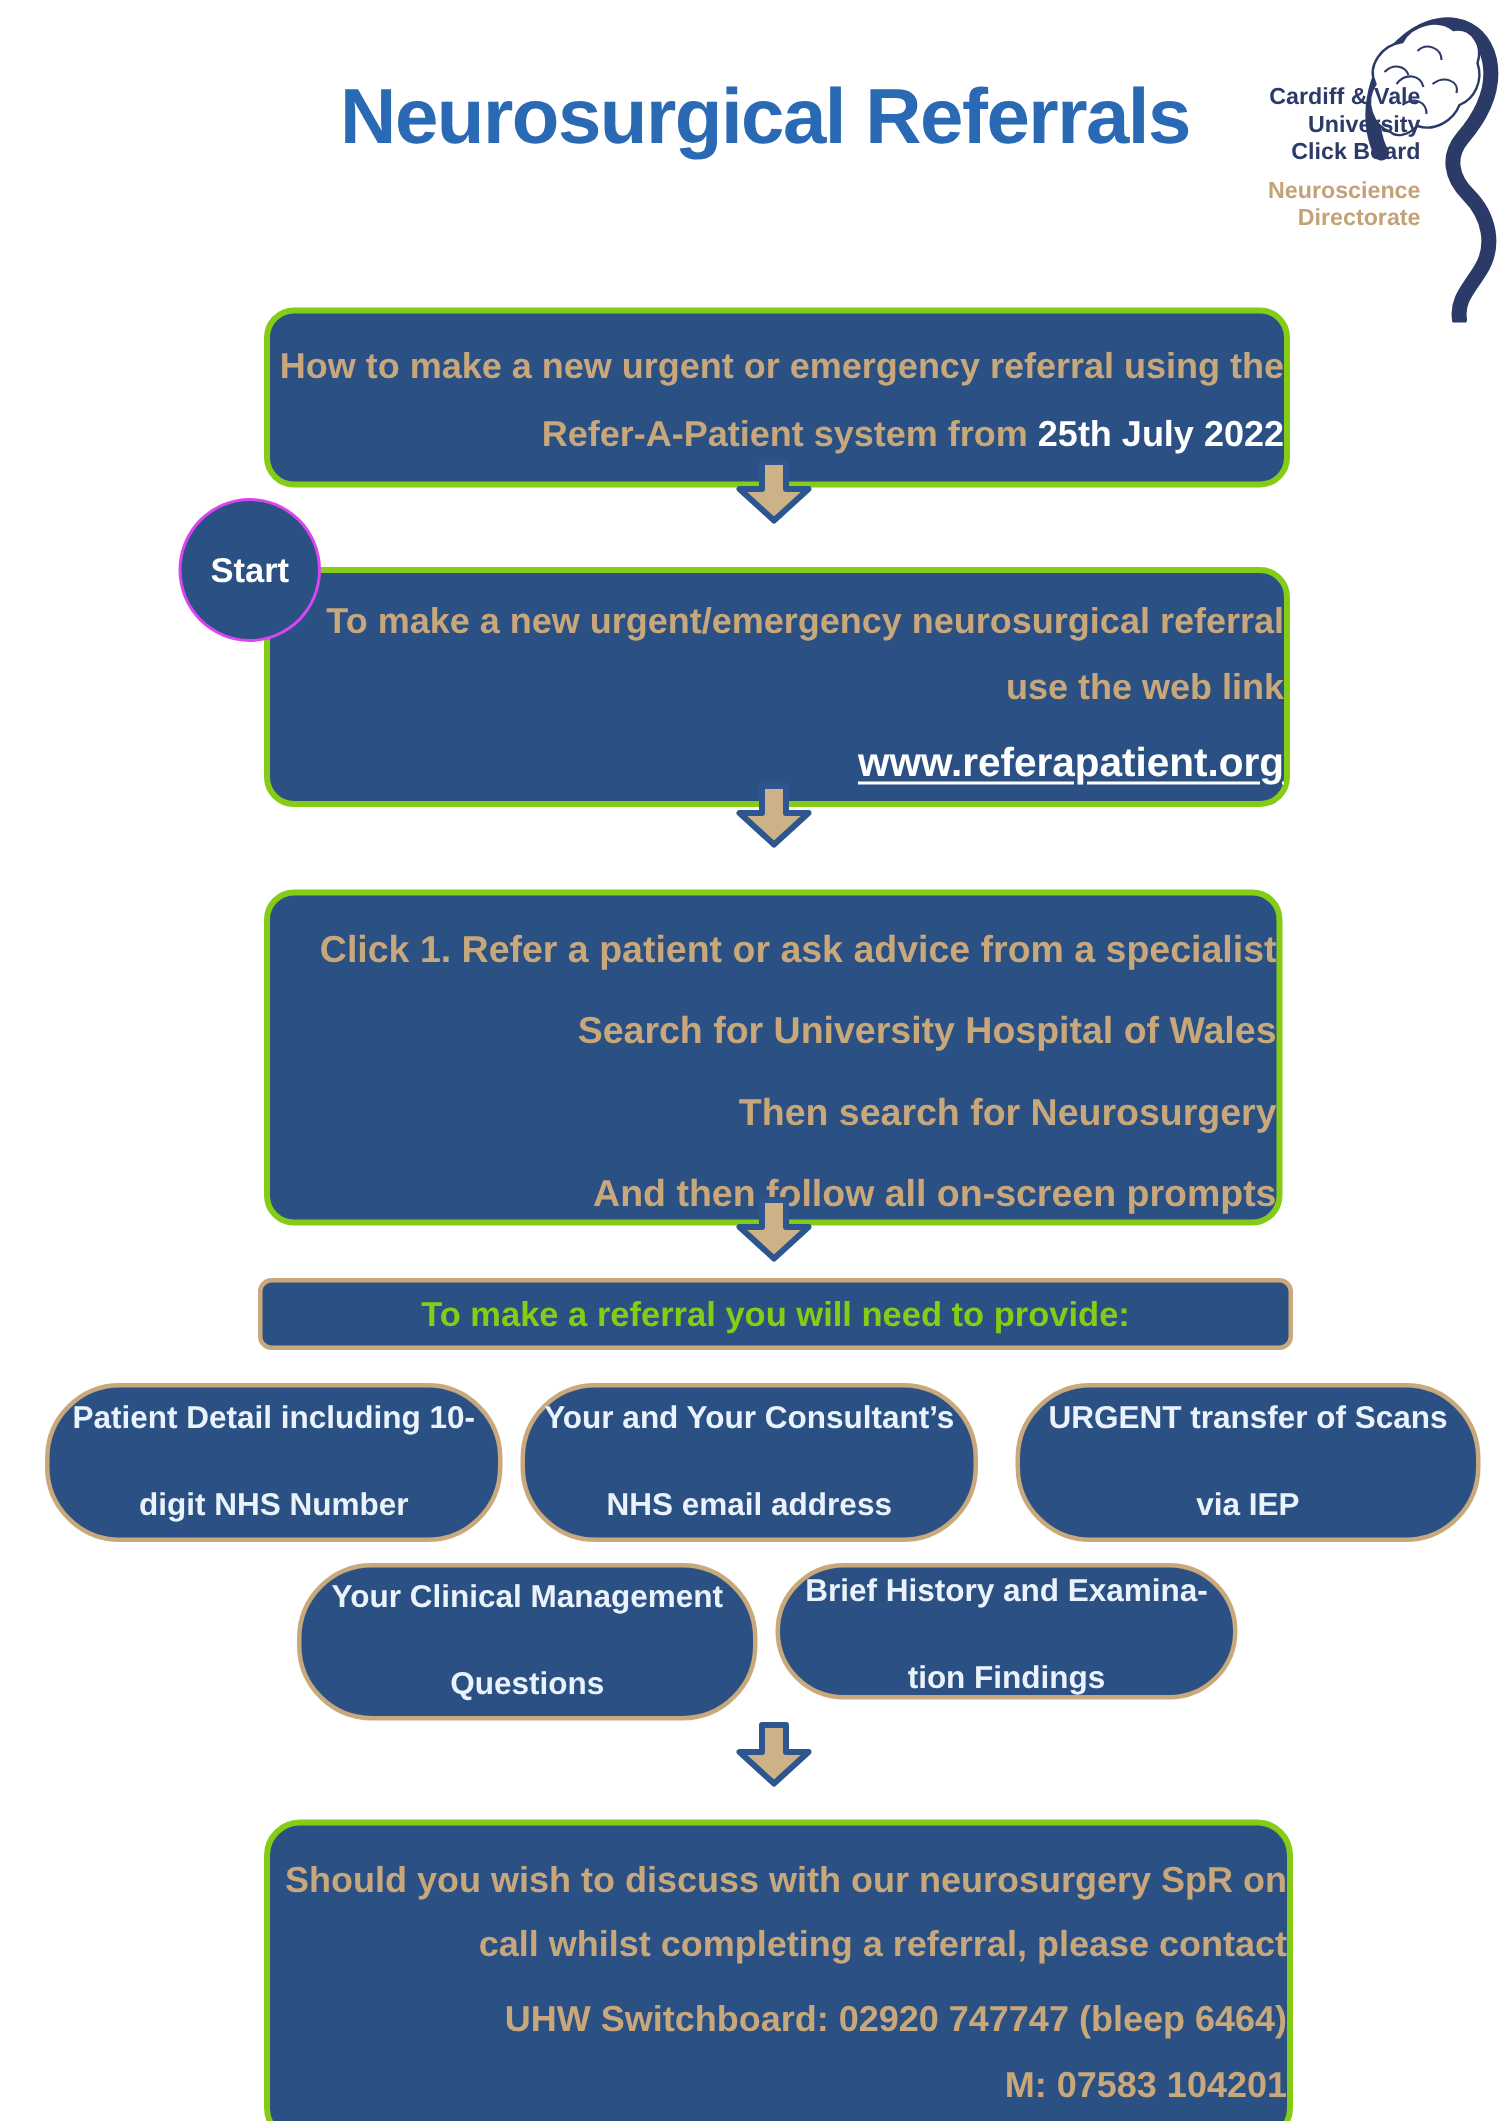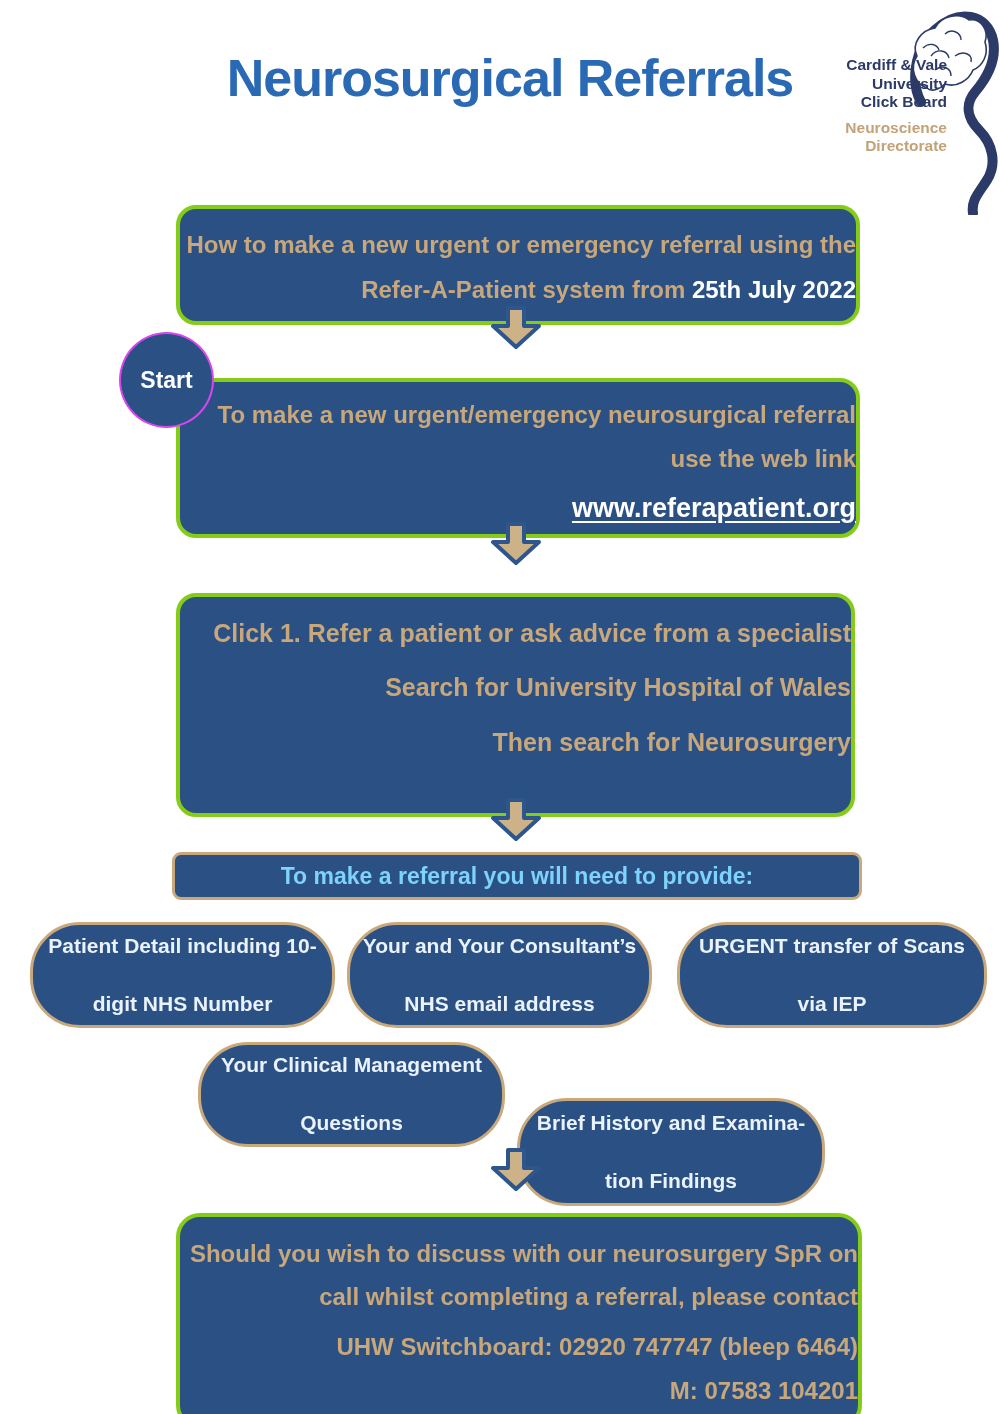--- a/index.html
+++ b/index.html
@@ -46,39 +46,39 @@
     color:#ffffff;font-size:27px;font-weight:bold;
     text-decoration:underline;text-underline-offset:4px;
     cursor:pointer;
   }
   .box3{left:176px;top:568px;width:679px;height:224px;padding-top:9px;}
   .box3 .line{font-size:25px;line-height:2.17;}
   .bar{
     position:absolute;left:172px;top:852px;width:690px;height:48px;
     background:#2b5184;border:3px solid #c9a87c;border-radius:9px;
     box-sizing:border-box;text-align:center;
-    font-weight:bold;font-size:23px;color:#7dd3fc;
+    font-weight:bold;font-size:23px;color:#84cc16;
     line-height:42px;
   }
   
   .bubble{
     position:absolute;
     background:#2b5184;border:3px solid #c9a87c;border-radius:50px;
     box-sizing:border-box;
     display:flex;flex-direction:column;justify-content:center;
     text-align:center;
     color:#eaf2fb;font-weight:bold;font-size:21px;line-height:1.55;
     padding:0 10px;
     gap:25px;
   }
   .bub1{left:30px;top:922px;width:305px;height:106px;}
   .bub2{left:347px;top:922px;width:305px;height:106px;}
   .bub3{left:677px;top:922px;width:310px;height:106px;}
   .bub4{left:198px;top:1042px;width:307px;height:105px;}
-  .bub5{left:517px;top:1098px;width:308px;height:108px;}
+  .bub5{left:517px;top:1042px;width:308px;height:91px;justify-content:space-between;}
   
   .box4{left:176px;top:1188px;width:686px;height:216px;padding-top:15px;border-radius:24px;}
   .box4 .line{font-size:24px;line-height:1.8;}
   .box4 .gap{margin-top:7px;}
   
   .start{
     position:absolute;left:119px;top:332px;width:95px;height:96px;
     background:#2b5184;border:2px solid #d946ef;border-radius:50%;
     box-sizing:border-box;
     display:flex;align-items:center;justify-content:center;
@@ -138,20 +138,21 @@
   </div>
 
   <svg class="arrow a2" width="58" height="44" viewBox="0 0 58 44">
     <path d="M21,2 L37,2 L37,20 L52,20 L29,41 L6,20 L21,20 Z" fill="#cdb187" stroke="#2e568e" stroke-width="4" stroke-linejoin="round"></path>
   </svg>
 
   <div class="box box3">
     <div class="line tan">Click 1. Refer a patient or ask advice from a specialist</div>
     <div class="line tan">Search for University Hospital of Wales</div>
     <div class="line tan">Then search for Neurosurgery</div>
+    <div class="line tan">And then follow all on-screen prompts</div>
   </div>
 
   <svg class="arrow a3" width="58" height="44" viewBox="0 0 58 44">
     <path d="M21,2 L37,2 L37,20 L52,20 L29,41 L6,20 L21,20 Z" fill="#cdb187" stroke="#2e568e" stroke-width="4" stroke-linejoin="round"></path>
   </svg>
 
   <div class="bar">
     <span>To make a referral you will need to provide:</span>
   </div>
 

